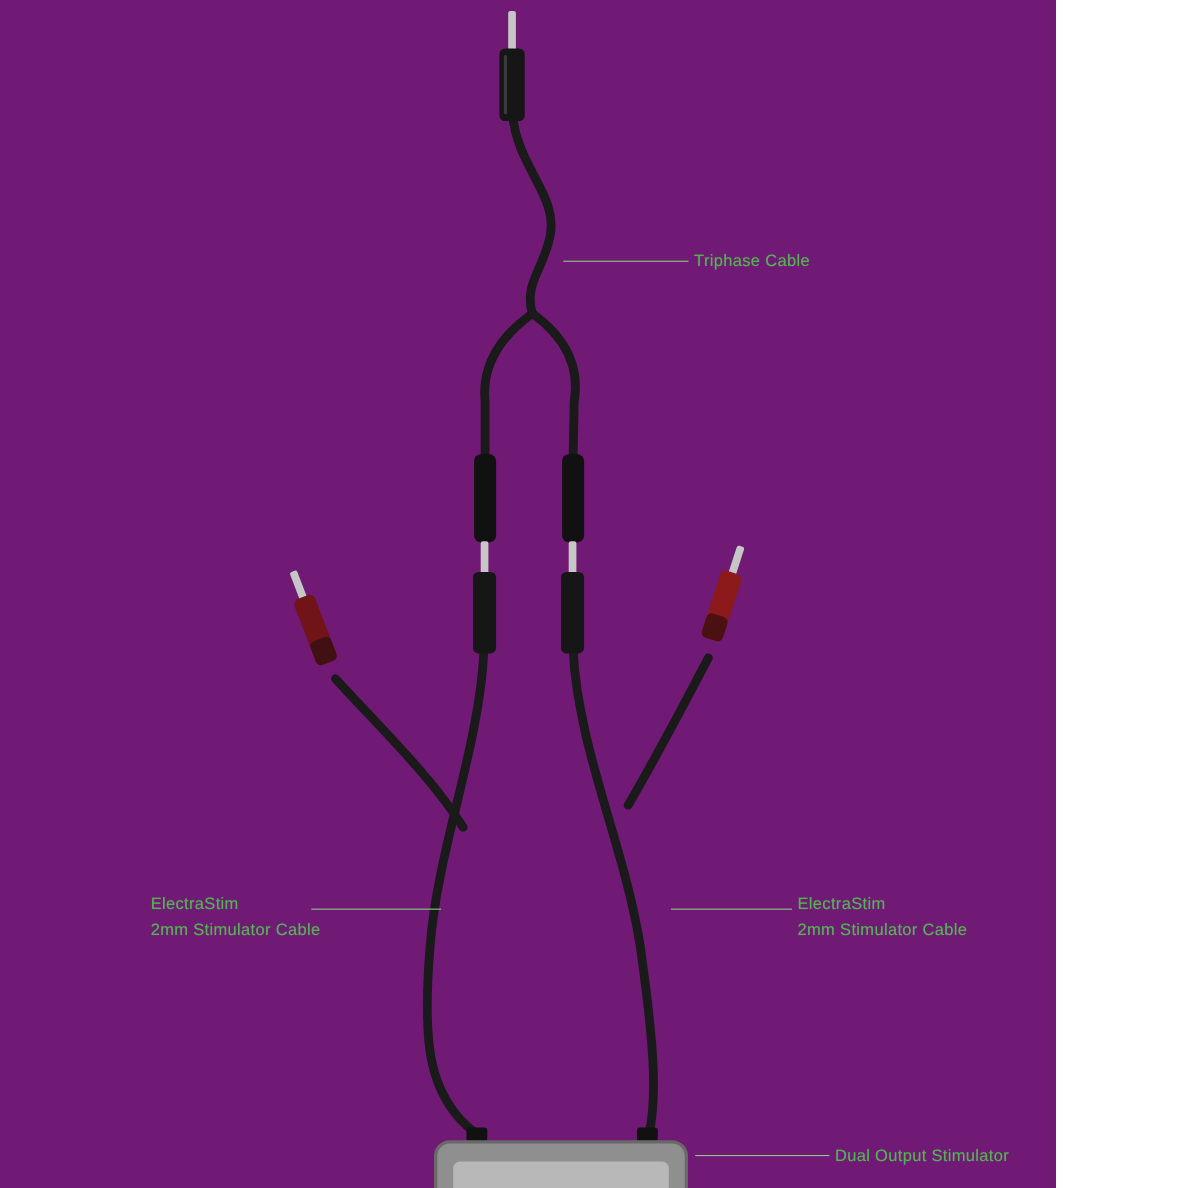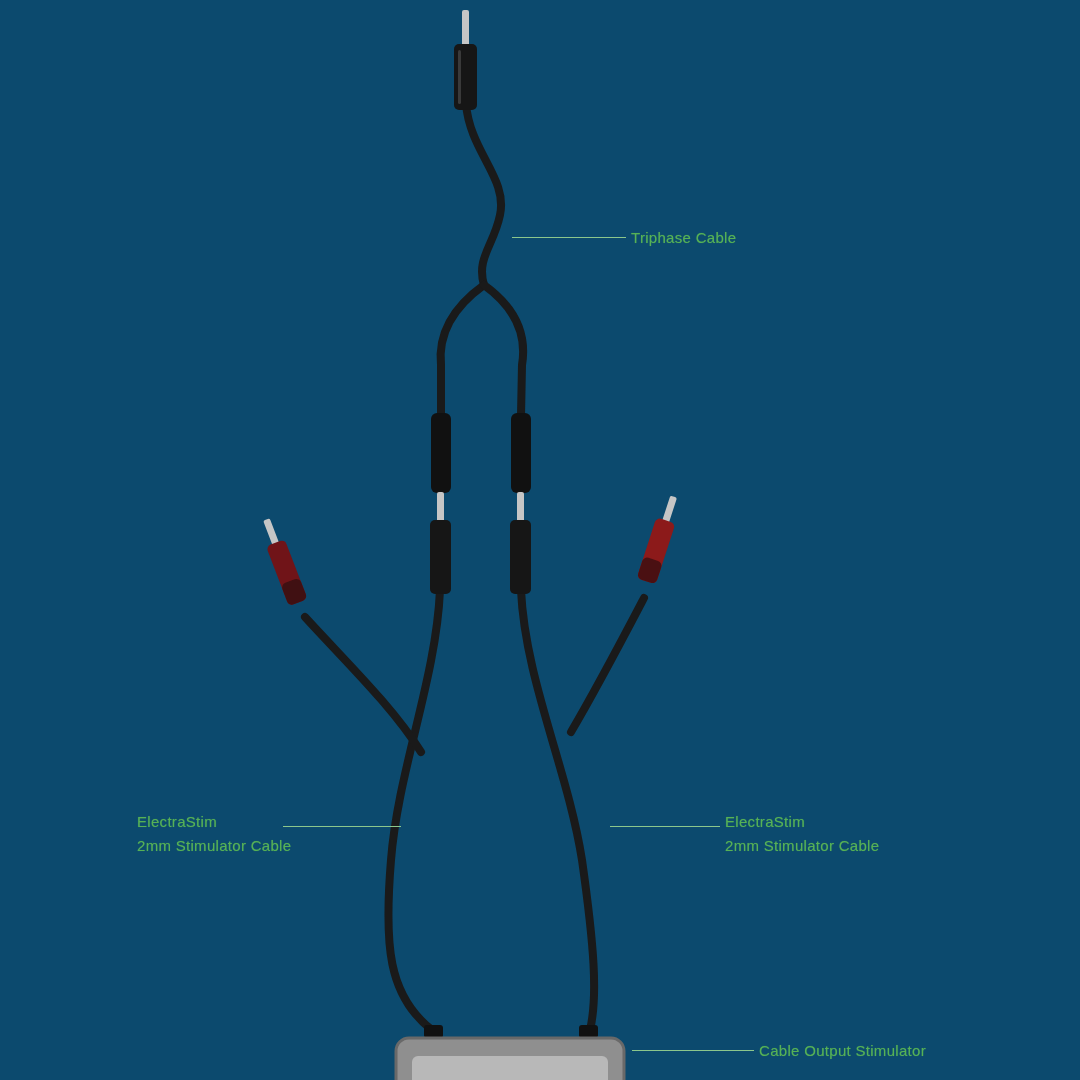--- a/index.html
+++ b/index.html
@@ -1,19 +1,19 @@
 <!DOCTYPE html>
 <html><head>
 <meta charset="utf-8">
 <style>
   html,body{margin:0;padding:0;}
   .stage{
     position:relative;
-    width:1080px;height:1080px;
-    background:#0c4a6e;
+    width:960px;height:1080px;
+    background:#701a75;
     overflow:hidden;
     font-family:"Liberation Sans", sans-serif;
   }
   .diagram-svg{position:absolute;left:0;top:0;}
   .label{
     position:absolute;
     color:#56b156;
     font-size:15px;
     line-height:24px;
     letter-spacing:.3px;
@@ -94,15 +94,15 @@
   <div class="label" style="left:137px;top:810px;">
     <div>ElectraStim</div>
     <div>2mm Stimulator Cable</div>
   </div>
 
   <div class="label" style="left:725px;top:810px;">
     <div>ElectraStim</div>
     <div>2mm Stimulator Cable</div>
   </div>
 
-  <div class="label" style="left:759px;top:1039px;">Cable Output Stimulator</div>
+  <div class="label" style="left:759px;top:1039px;">Dual Output Stimulator</div>
 
 </div>
 
 </body></html>

